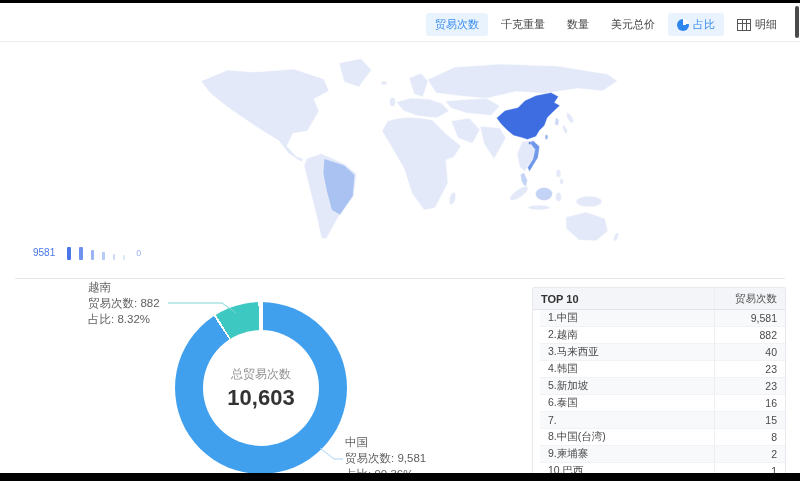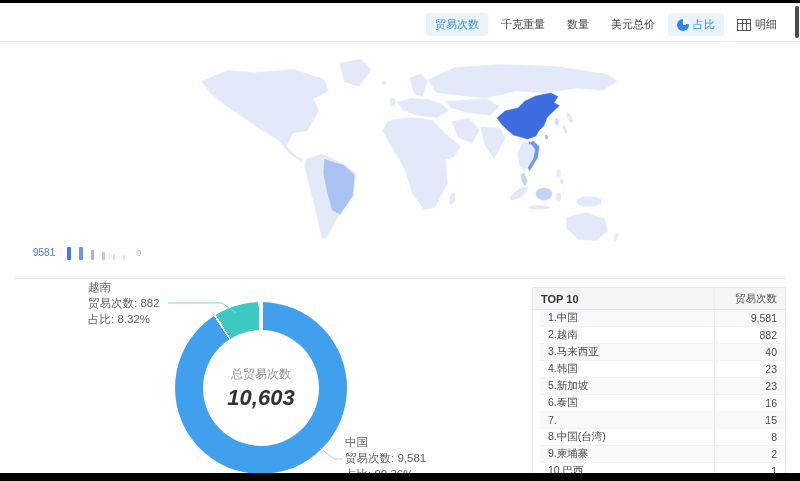--- a/index.html
+++ b/index.html
@@ -43,21 +43,21 @@
   .b3{width:3px;height:10px;opacity:.55;} .b4{width:3px;height:8px;opacity:.4;}
   .b5{width:2px;height:6px;opacity:.28;}  .b6{width:2px;height:5px;opacity:.18;}
 
   .sec-divider{position:absolute;left:15px;top:278px;width:770px;height:1px;background:#e6e6e6;}
 
   
   #donut-ring{position:absolute;left:175px;top:302px;width:172px;height:172px;border-radius:50%;}
   #donut-hole{position:absolute;left:28px;top:28px;width:116px;height:116px;border-radius:50%;background:#fff;
               display:flex;flex-direction:column;align-items:center;justify-content:center;}
   #donut-center-label{font-size:12px;color:#949494;margin-bottom:2px;}
-  #donut-center-value{font-size:22px;color:#333;font-weight:600;font-style:italic;}
+  #donut-center-value{font-size:22px;color:#333;font-weight:600;}
   .callout{position:absolute;font-size:11.5px;color:#5f5f5f;line-height:16px;white-space:nowrap;}
   #callout-vietnam{left:88px;top:279px;}
   #callout-china{left:345px;top:434px;}
   #leader-lines{position:absolute;left:0;top:278px;width:800px;height:195px;pointer-events:none;}
 
   
   #top10{position:absolute;left:532px;top:287px;width:254px;border:1px solid #e7e9ee;
          border-radius:2px;font-size:10.5px;color:#4a4a4a;box-sizing:border-box;}
   .t-row{display:flex;align-items:center;height:16px;border-bottom:1px solid #f1f2f5;background:#fff;margin-left:7px;}
   .t-row:nth-child(odd){background:#f8f9fb;}

